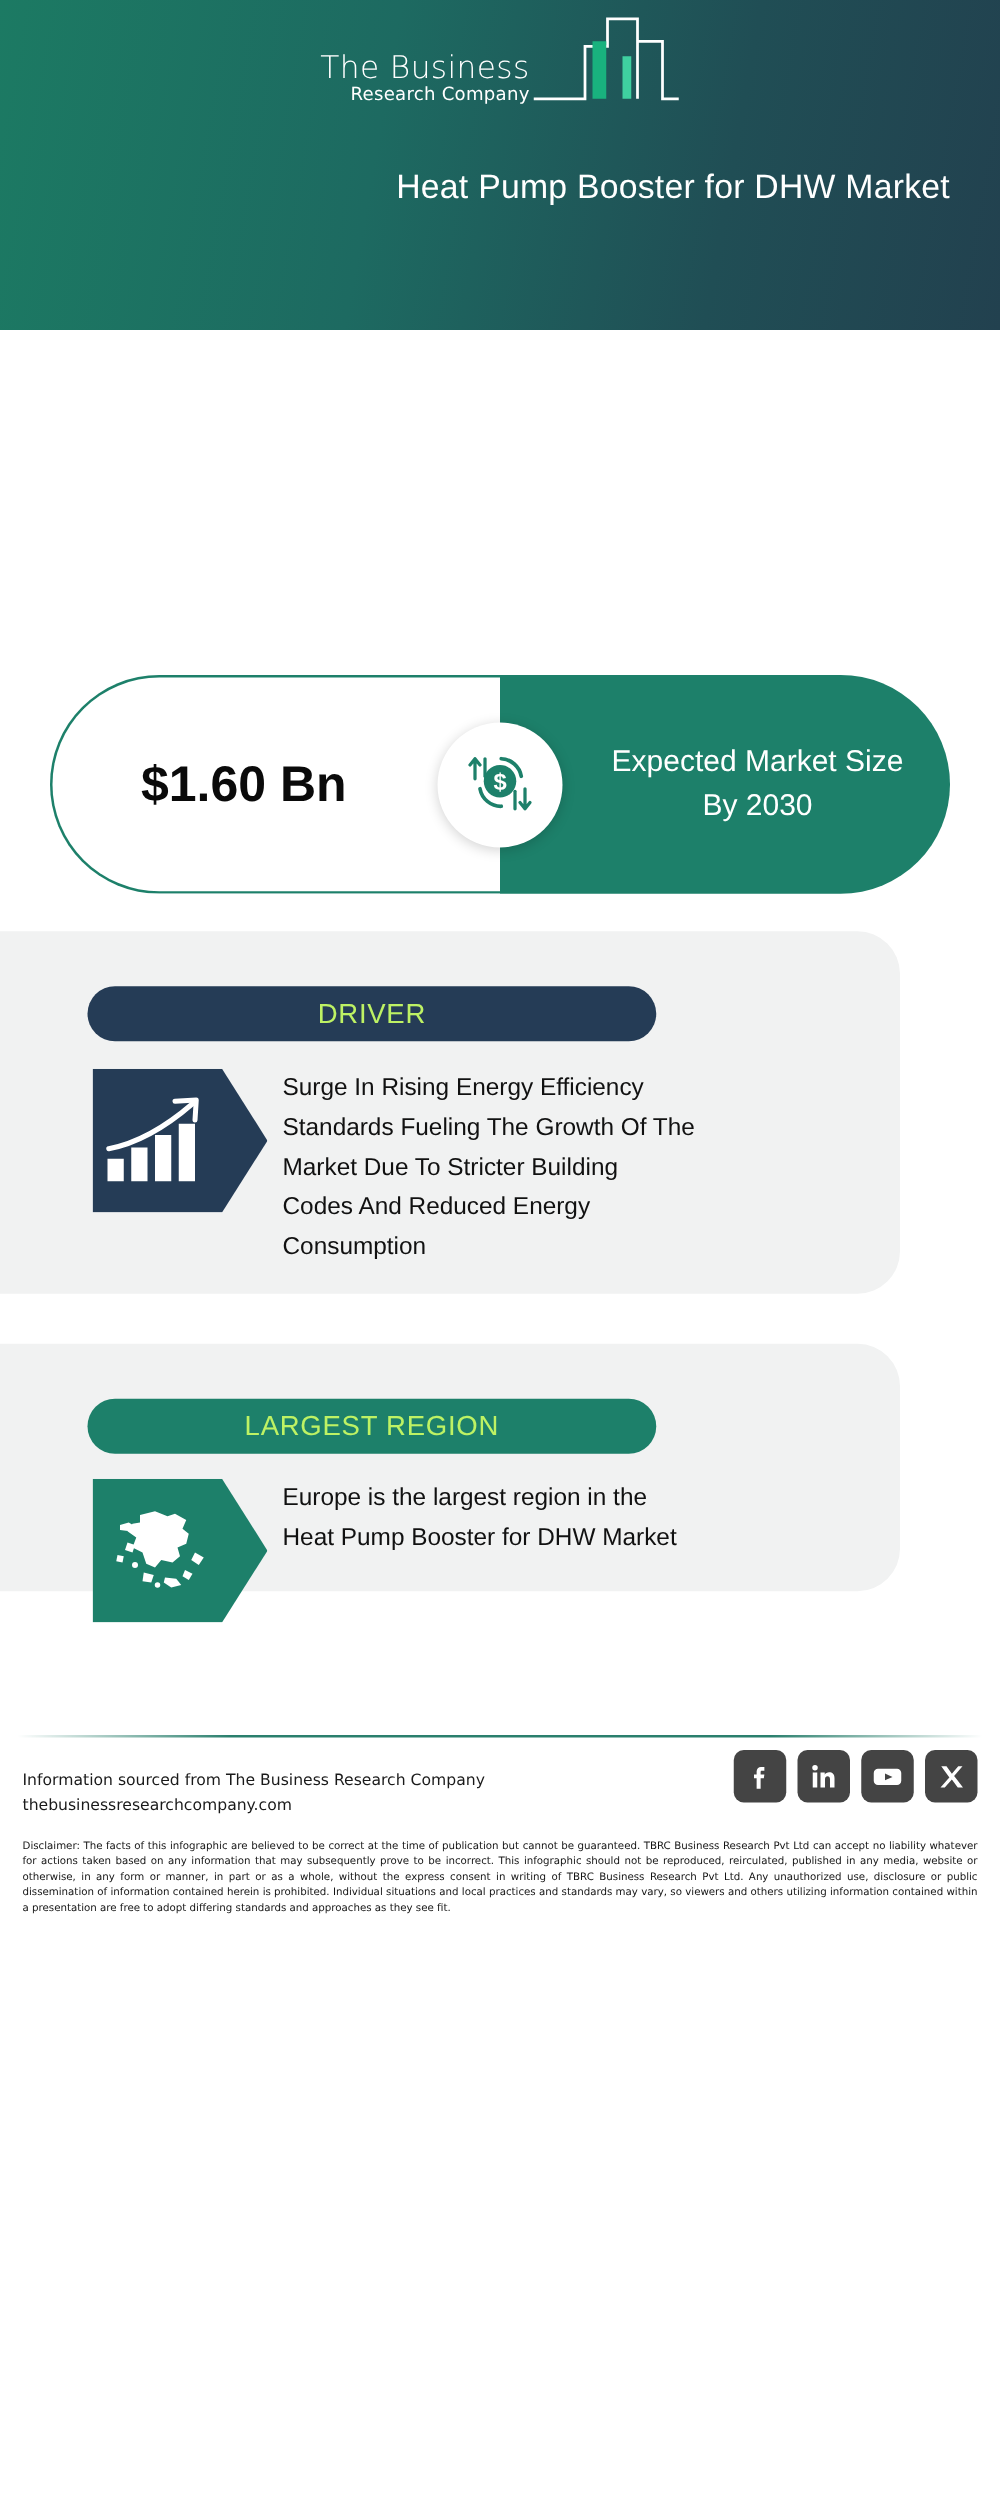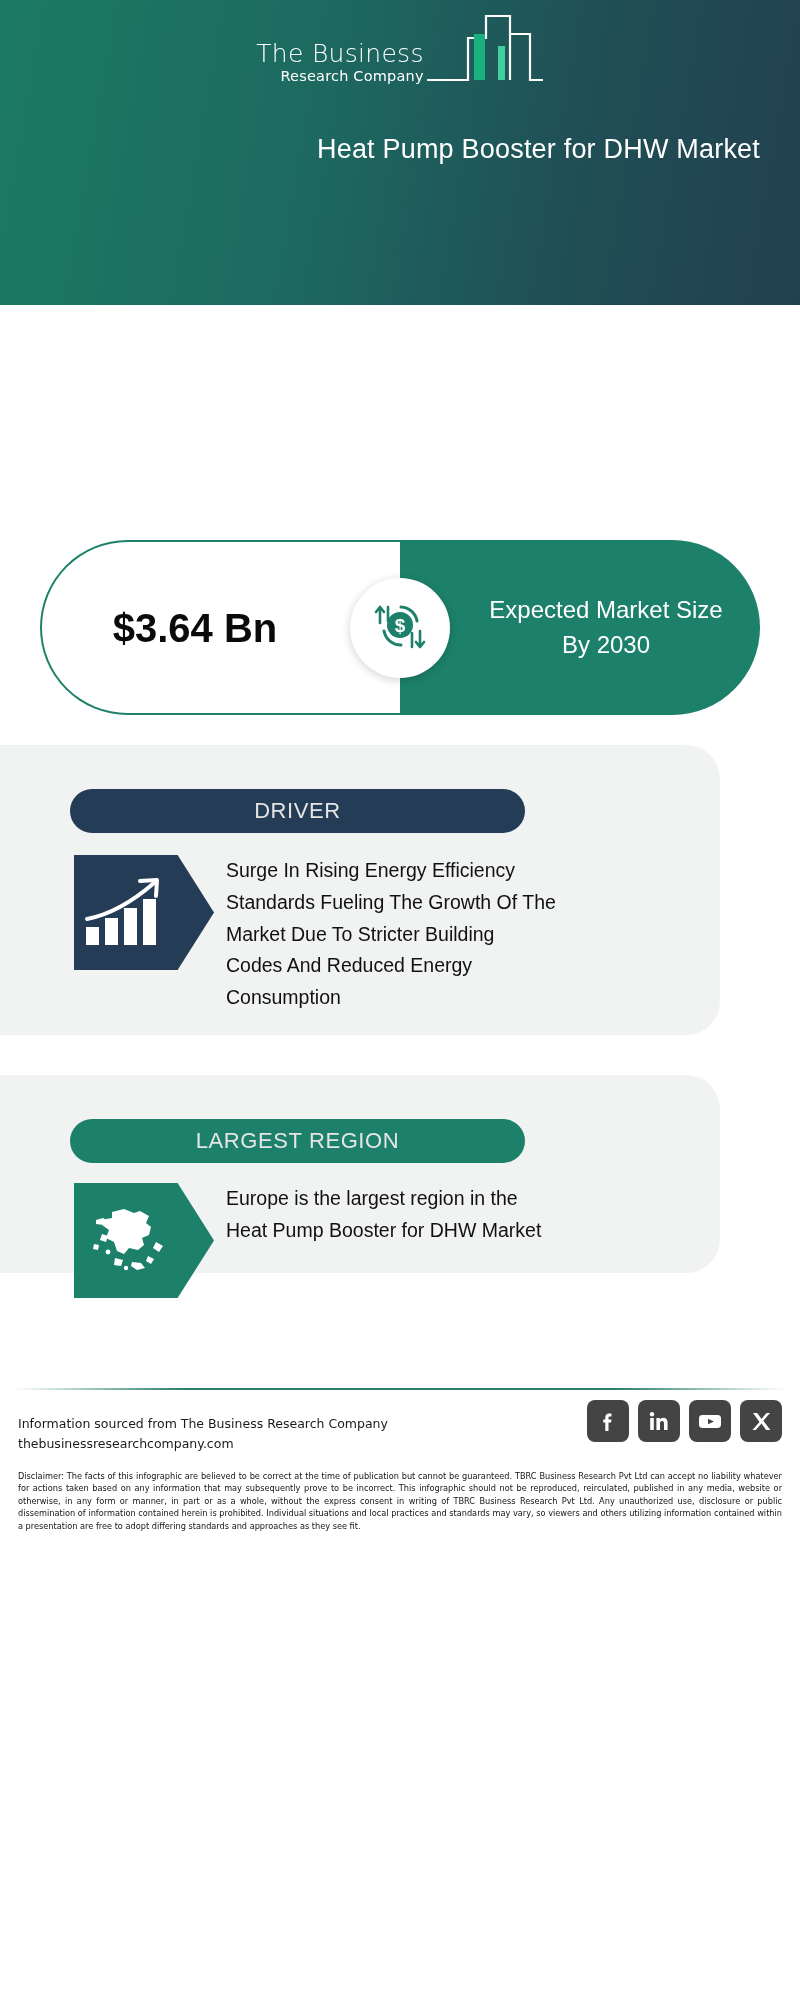--- a/index.html
+++ b/index.html
@@ -7,21 +7,21 @@
     width: 800px;
     height: 2000px;
     background: #ffffff;
     font-family: "Liberation Sans", sans-serif;
     overflow: hidden;
   }
   .page { position: relative; width: 800px; height: 2000px; background: #fff; }
 
   
   .header {
-    position: absolute; left: 0; top: 0; width: 800px; height: 305px;
+    position: absolute; left: 0; top: 0; width: 800px; height: 264px;
     background: linear-gradient(100deg, #1c7a63 0%, #1d6a61 38%, #204e55 72%, #22414f 100%);
   }
   .logo-wrap {
     position: absolute; left: 0; top: 18px; width: 800px; height: 72px;
     display: flex; align-items: flex-end; justify-content: center;
   }
   .logo-text { display: flex; flex-direction: column; align-items: flex-end; padding-bottom: 4px; }
   .logo-line1 {
     color: #fff; font-size: 25px; letter-spacing: .3px; line-height: 1.05;
     font-family: "DejaVu Sans", sans-serif; font-weight: 300;
@@ -95,21 +95,21 @@
   .info-card {
     position: absolute; left: 0; width: 720px;
     background: #f1f2f2; border-radius: 0 34px 34px 0;
   }
   .sec-driver { top: 745px; height: 290px; }
   .sec-region { top: 1075px; height: 198px; }
 
   .sec-pill {
     position: absolute; left: 70px; height: 44px; width: 455px;
     border-radius: 24px; display: flex; align-items: center; justify-content: center;
-    color: #e5e5e5; font-size: 22px; letter-spacing: .6px;
+    color: #bef264; font-size: 22px; letter-spacing: .6px;
   }
   .sec-pill.navy { background: #253c56; top: 44px; }
   .sec-pill.teal { background: #1d806a; top: 44px; }
 
   .sec-body { position: absolute; left: 74px; display: flex; align-items: flex-start; }
   .arrow-shape {
     width: 140px; height: 115px; flex: 0 0 140px;
     clip-path: polygon(0 0, 74% 0, 100% 50%, 74% 100%, 0 100%);
     display: flex; align-items: center; justify-content: flex-start;
     padding-left: 8px;
@@ -164,21 +164,21 @@
         </svg>
       </div>
     </div>
 
     <div class="title">Heat Pump Booster for DHW Market</div>
   </div>
 
 
   <div class="stat-row stat-size">
     <div class="half pill-out-left">
-      <div class="stat-value left-shift">$3.64 Bn</div>
+      <div class="stat-value left-shift">$1.60 Bn</div>
     </div>
     <div class="half pill-fill-right">
       <div class="stat-label right-shift">Expected Market Size By 2030</div>
     </div>
     <div class="icon-bubble">
       <svg width="58" height="54" viewBox="0 0 58 54">
         <circle cx="29" cy="24" r="13" fill="#1d806a"></circle>
         <text x="29" y="31" text-anchor="middle" font-family="Liberation Sans, sans-serif" font-size="19" font-weight="700" fill="#ffffff">$</text>
         <path d="M13 30 a17 17 0 0 0 17 14" fill="none" stroke="#1d806a" stroke-width="3" stroke-linecap="round"></path>
         <path d="M46 20 a17 17 0 0 0 -16 -14" fill="none" stroke="#1d806a" stroke-width="3" stroke-linecap="round"></path>

